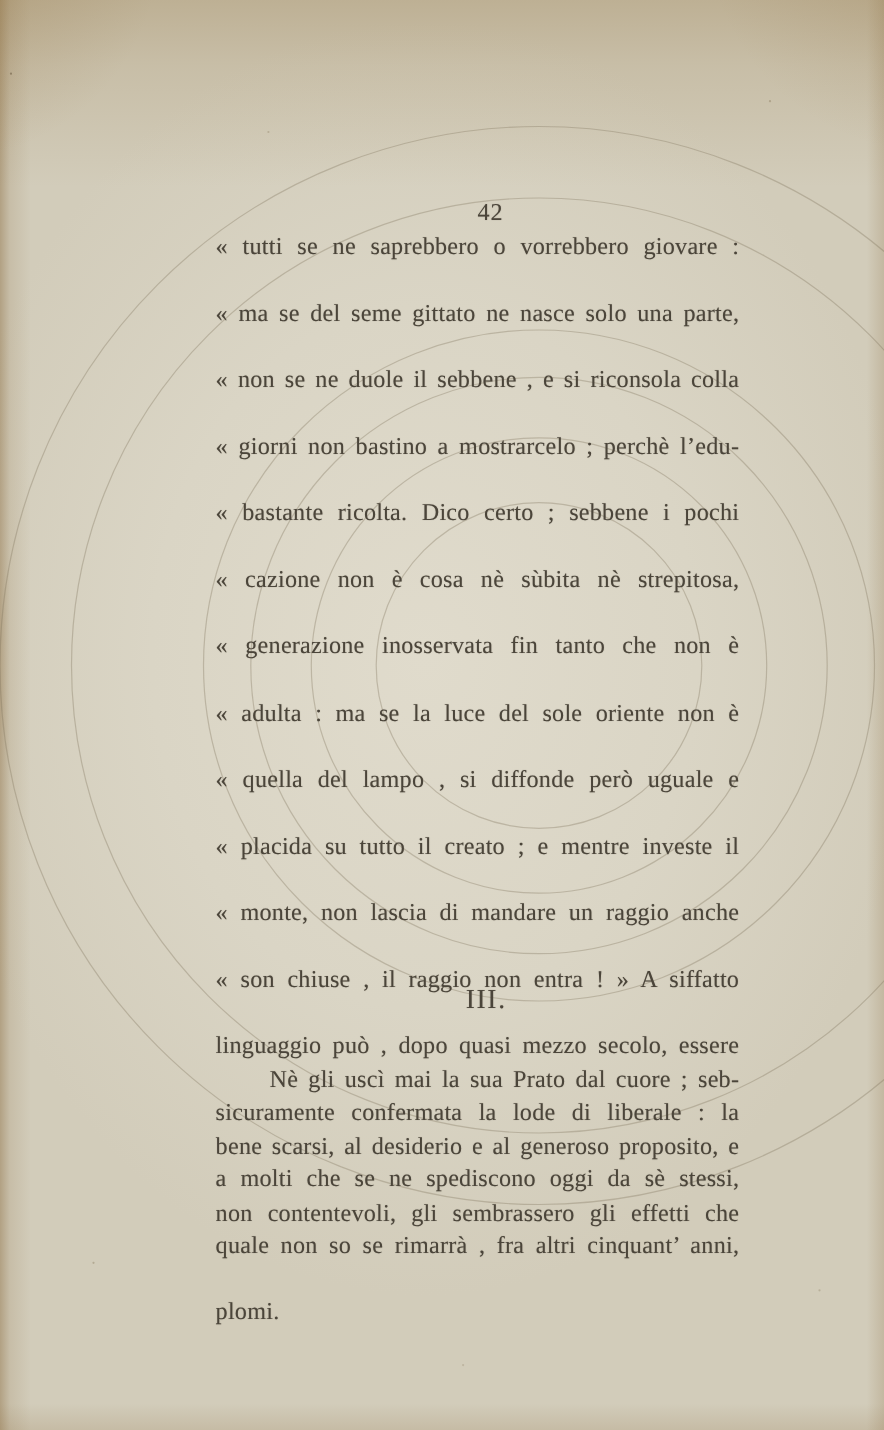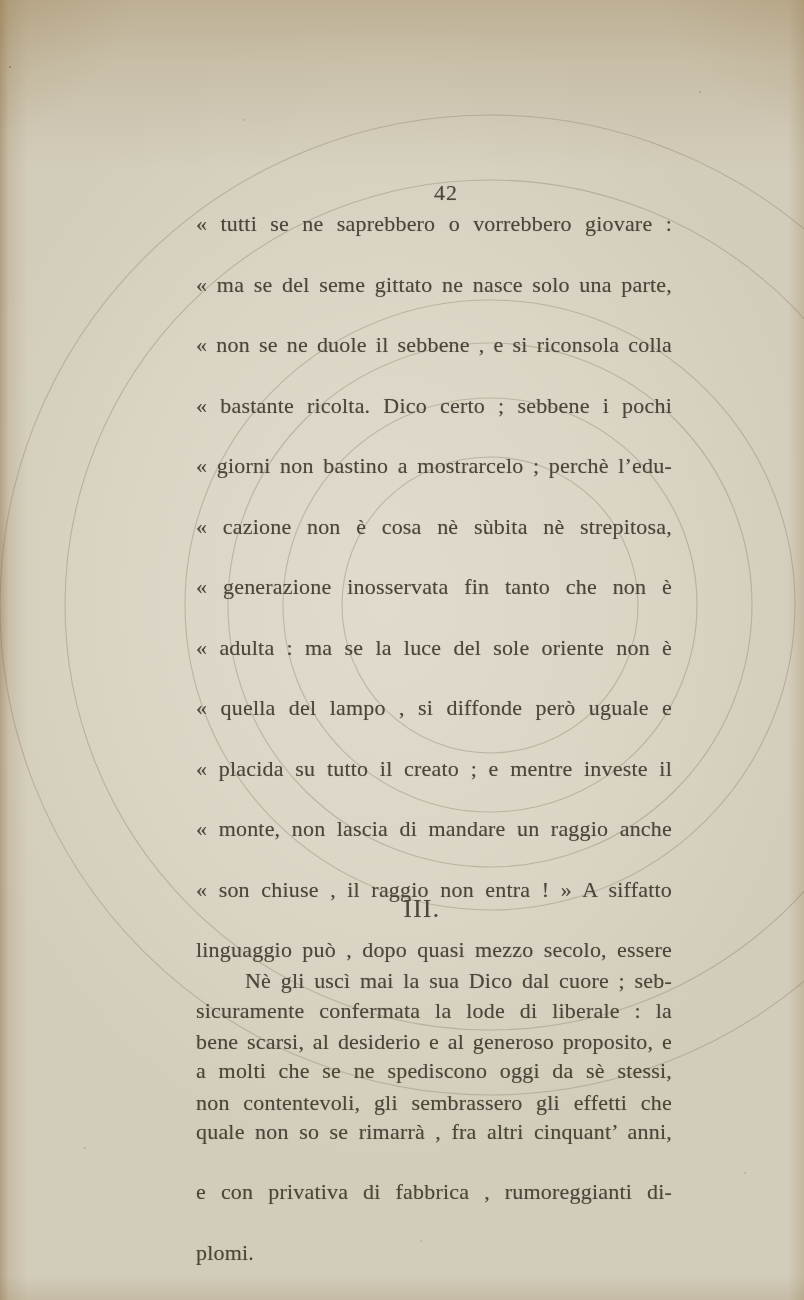--- a/index.html
+++ b/index.html
@@ -52,21 +52,21 @@
     text-align: justify; text-align-last: justify;
     overflow: hidden;
     white-space: normal;
     word-spacing: 1px;
     letter-spacing: 0.2px;
   }
   .para2 .line { height: 33px; line-height: 33px; }
   .line.short { text-align: left; text-align-last: left; }
   .line.indent { padding-left: 49px; }
   .heading {
-    position: absolute; top: 864px; left: 184px; width: 476px;
+    position: absolute; top: 864px; left: 204px; width: 476px;
     height: 34px; line-height: 34px;
     text-align: center; font-size: 25px; letter-spacing: 1.5px;
   }
 </style>
 </head>
 <body>
 
 <div class="page">
 
   <svg class="watermark" width="804" height="1300" viewBox="0 0 804 1300">
@@ -81,38 +81,37 @@
   </svg>
 
   <div class="speck"></div>
 
   <div class="pagenum ink">42</div>
 
   <div class="para1">
     <div class="line ink">« tutti se ne saprebbero o vorrebbero giovare :</div>
     <div class="line ink">« ma se del seme gittato ne nasce solo una parte,</div>
     <div class="line ink">« non se ne duole il sebbene , e si riconsola colla</div>
+    <div class="line ink">« giorni non bastino a mostrarcelo ; perchè l’edu-</div>
     <div class="line ink">« bastante ricolta. Dico certo ; sebbene i pochi</div>
-    <div class="line ink">« giorni non bastino a mostrarcelo ; perchè l’edu-</div>
     <div class="line ink">« cazione non è cosa nè sùbita nè strepitosa,</div>
     <div class="line ink">« generazione inosservata fin tanto che non è</div>
     <div class="line ink">« adulta : ma se la luce del sole oriente non è</div>
     <div class="line ink">« quella del lampo , si diffonde però uguale e</div>
     <div class="line ink">« placida su tutto il creato ; e mentre investe il</div>
     <div class="line ink">« monte, non lascia di mandare un raggio anche</div>
     <div class="line ink">« son chiuse , il raggio non entra ! » A siffatto</div>
     <div class="line ink">linguaggio può , dopo quasi mezzo secolo, essere</div>
     <div class="line ink">sicuramente confermata la lode di liberale : la</div>
     <div class="line ink">a molti che se ne spediscono oggi da sè stessi,</div>
     <div class="line ink">quale non so se rimarrà , fra altri cinquant’ anni,</div>
-    <div class="line ink">e con privativa di fabbrica , rumoreggianti di-</div>
     <div class="line short ink">plomi.</div>
   </div>
 
   <div class="heading ink">III.</div>
 
   <div class="para2">
-    <div class="line indent ink">Nè gli uscì mai la sua Dico dal cuore ; seb-</div>
+    <div class="line indent ink">Nè gli uscì mai la sua Prato dal cuore ; seb-</div>
     <div class="line ink">bene scarsi, al desiderio e al generoso proposito, e</div>
     <div class="line ink">non contentevoli, gli sembrassero gli effetti che</div>
   </div>
 
 </div>
 
 </body></html>

